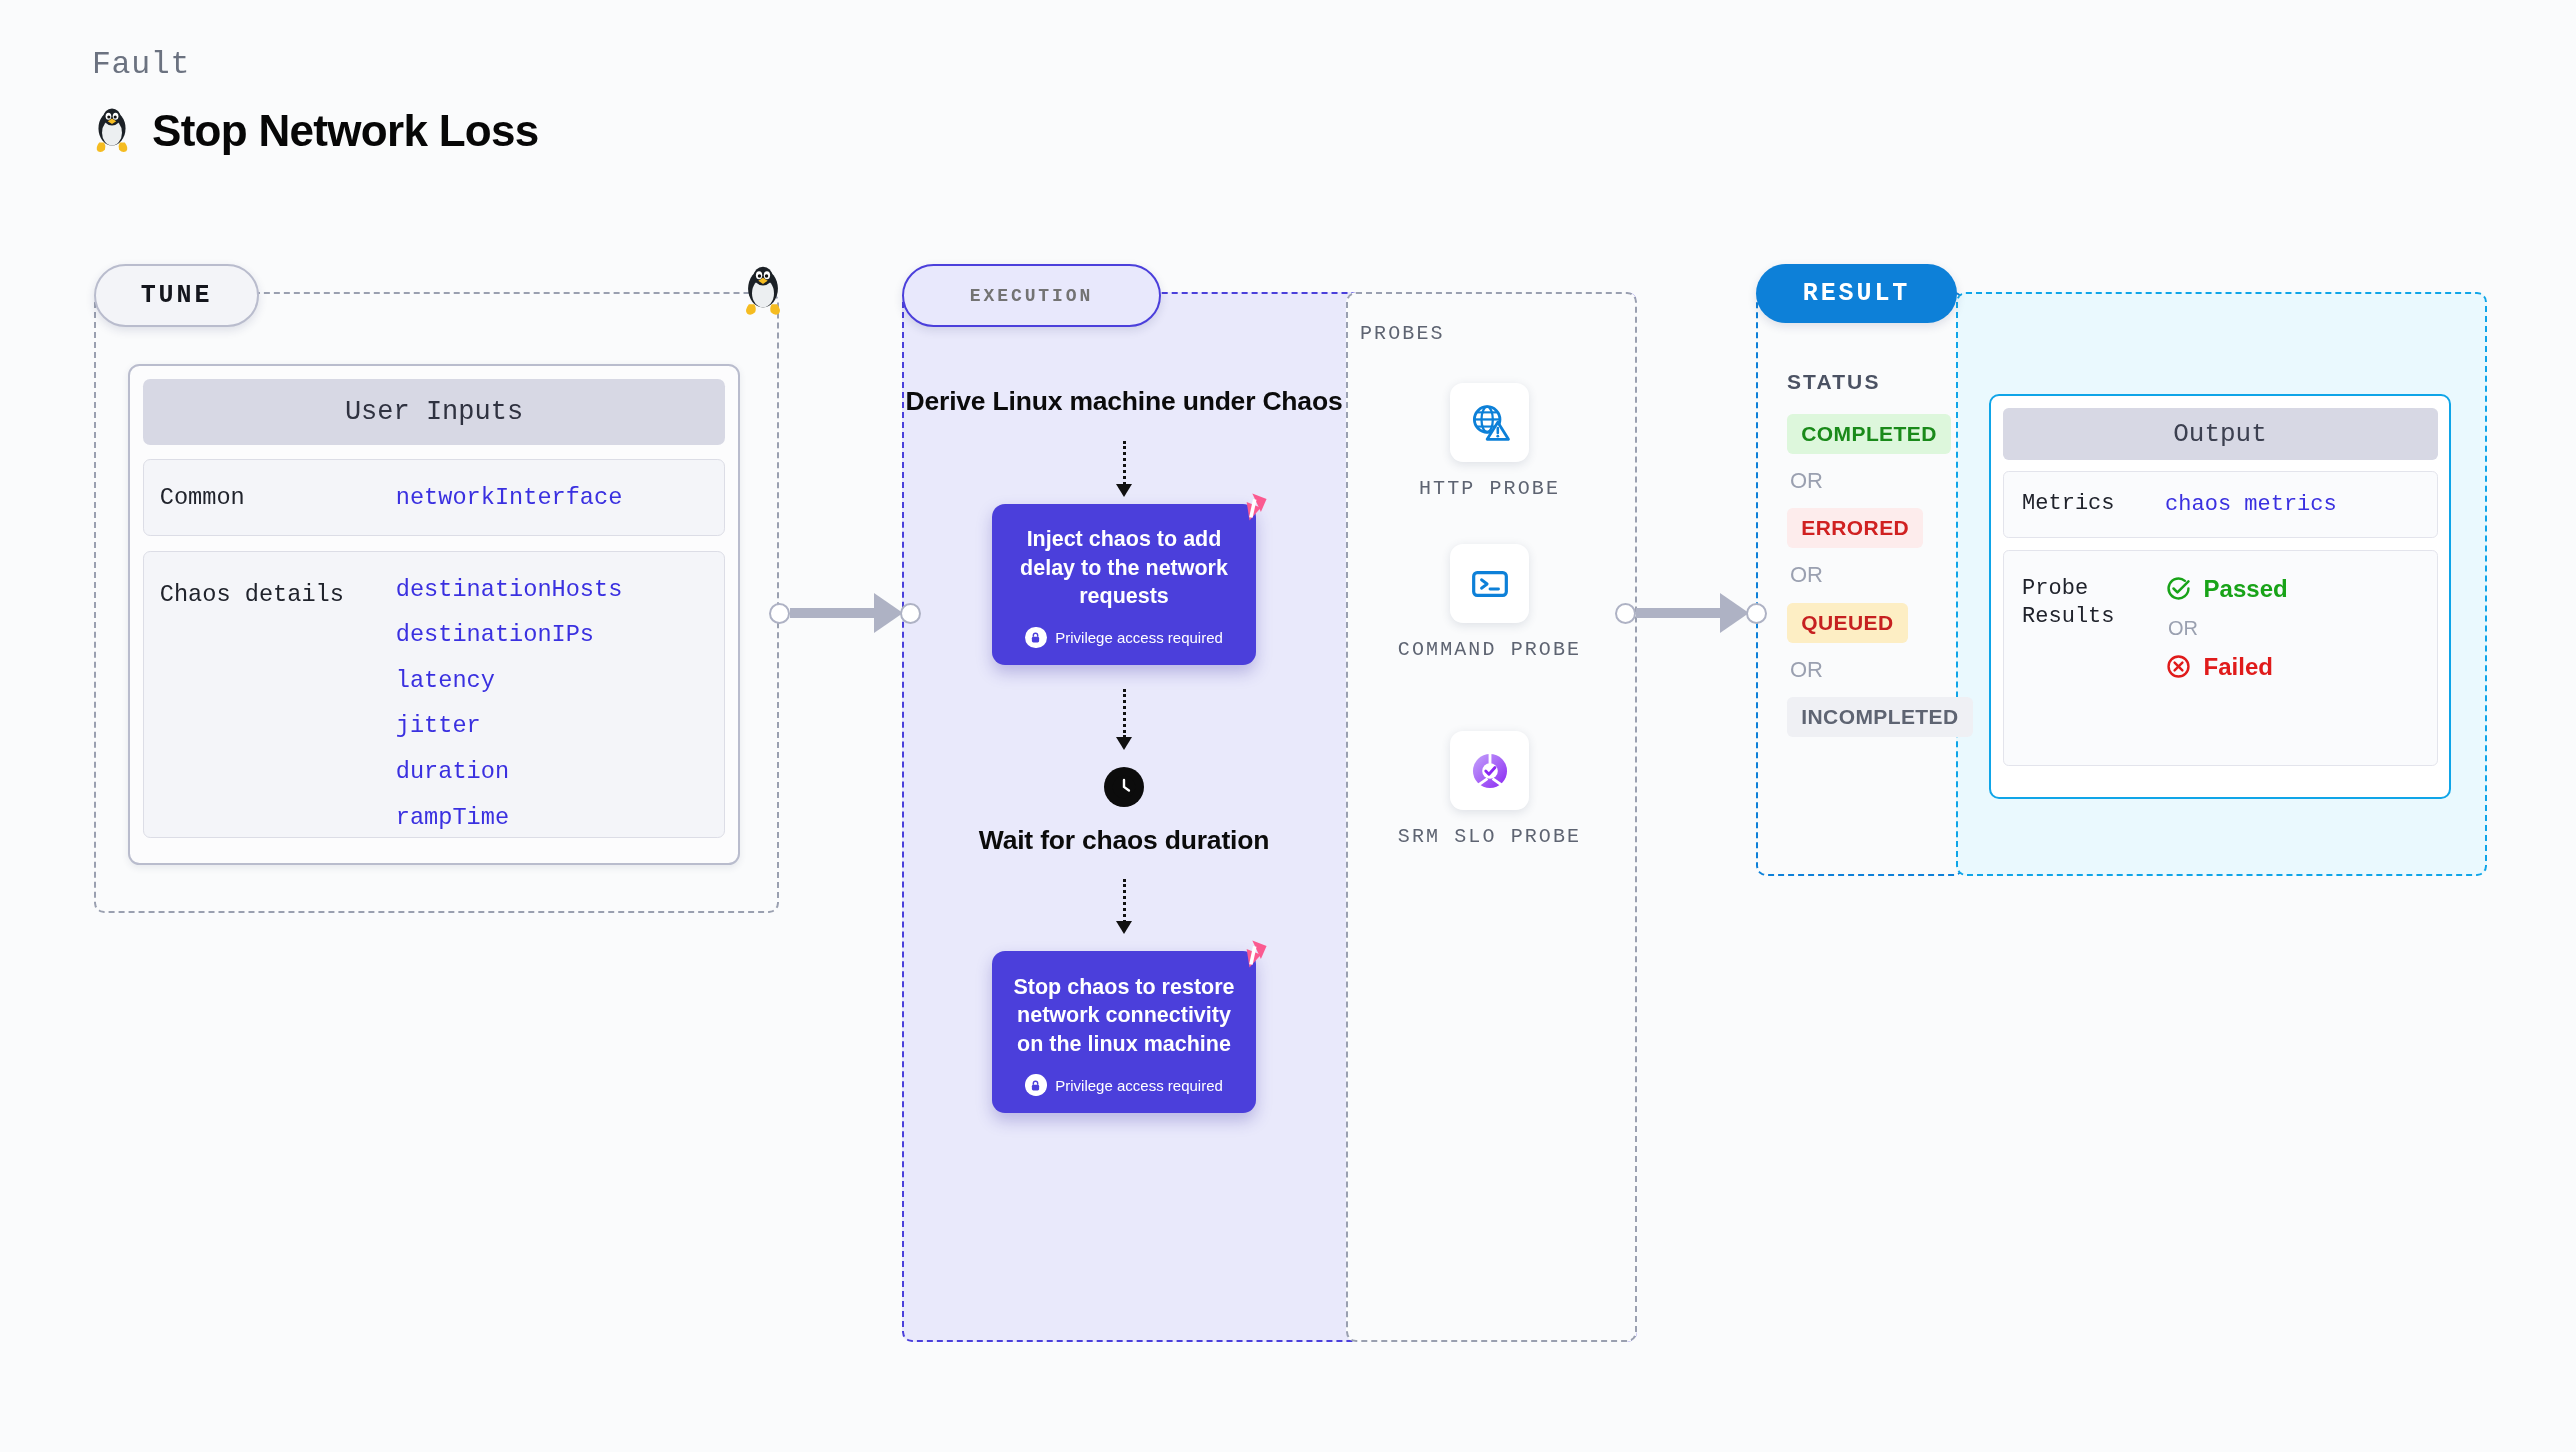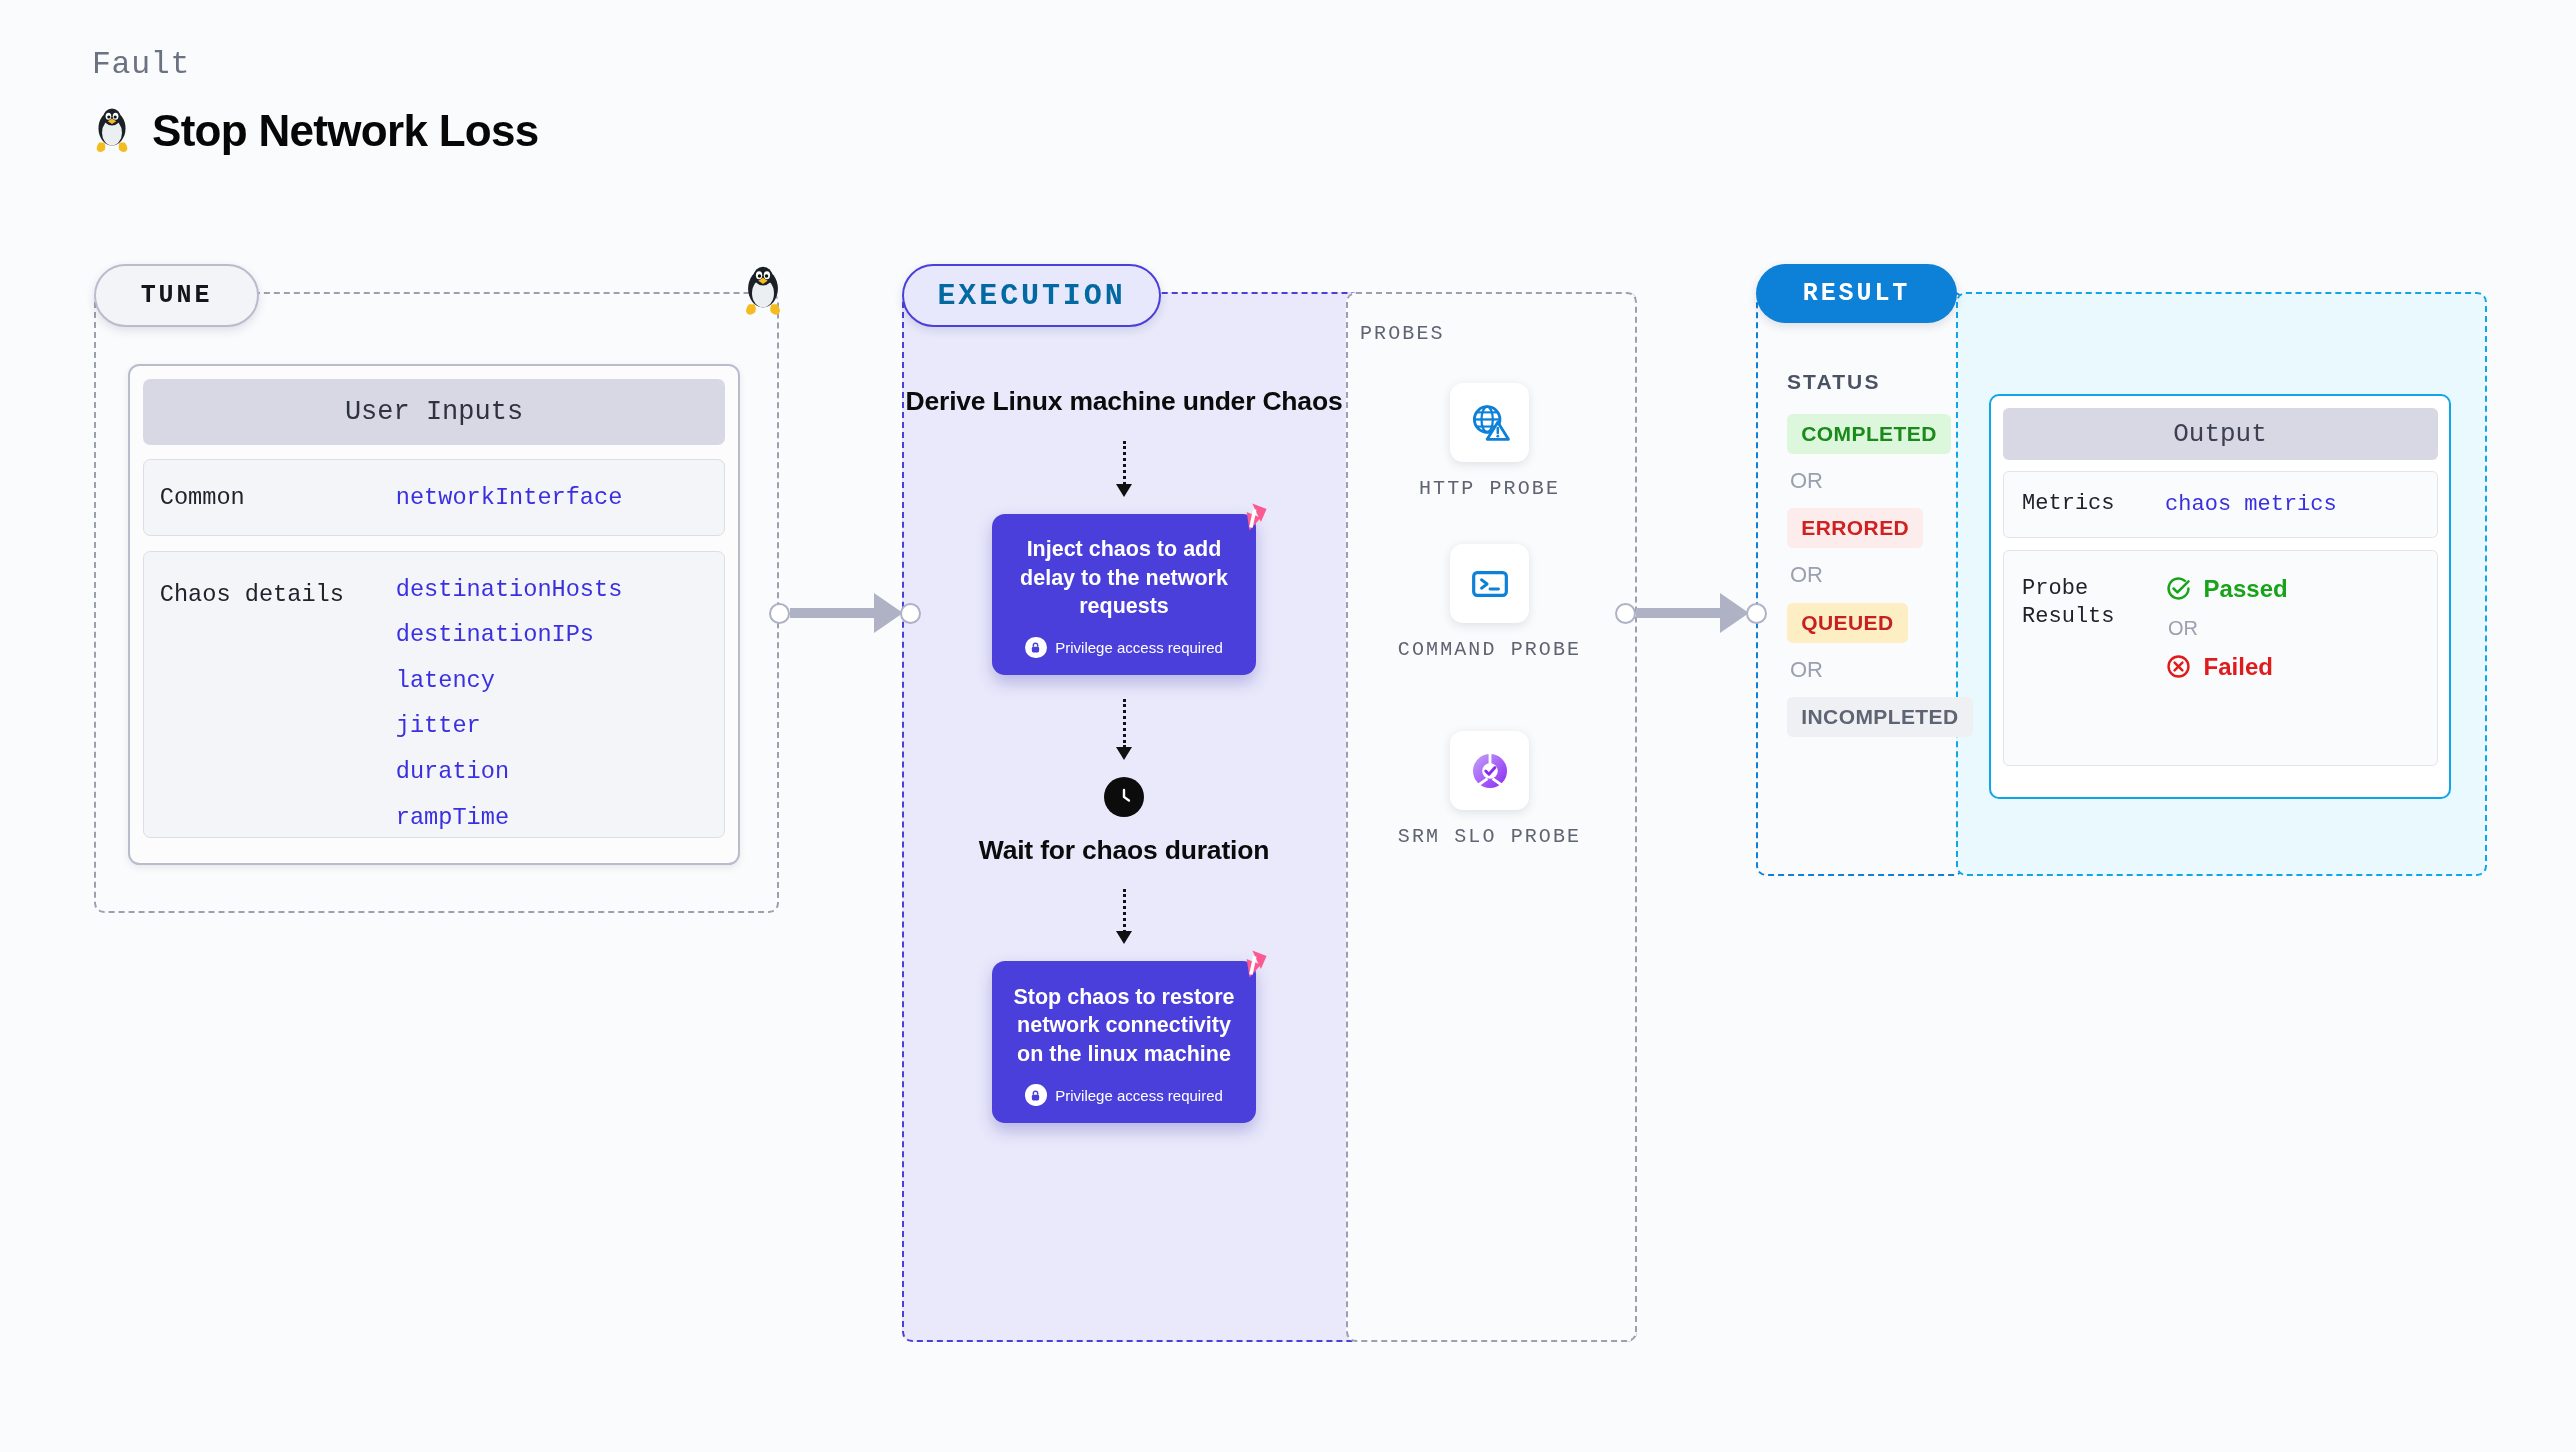--- a/index.html
+++ b/index.html
@@ -27,21 +27,21 @@
     font-family:"Liberation Mono",monospace;
     font-weight:700;letter-spacing:2.9px;
     box-shadow:0 3.6px 10px rgba(30,40,90,.13);
   }
   #tune-pill{
     left:94px;top:264px;width:161px;height:59px;
     background:#f3f4f8;border:2.9px solid #b9bccd;color:#14161d;font-size:25px;
   }
   #execution-pill{
     left:902px;top:264px;width:255px;height:59px;
-    background:#e8e8fc;border:2.9px solid #4b3fdb;color:#0369a1;font-size:30px;
+    background:#e8e8fc;border:2.9px solid #4b3fdb;color:#737373;font-size:18px;
   }
   #result-pill{
     left:1756px;top:264px;width:201px;height:59px;
     background:#0d80d8;border:none;color:#fff;font-size:25px;
   }
 
   
   .region{position:absolute;border-radius:10px;}
   #tune-region{
     left:94px;top:292px;width:681px;height:617px;
@@ -276,21 +276,21 @@
 
 <div id="exec-flow">
 
   <div class="flow-title">Derive Linux machine under Chaos</div>
 
   <div class="dot-arrow" style="margin-top:15.8px;">
     <div class="line" style="height:44px;"></div>
       <div class="head"></div>
   </div>
 
-  <div class="chaos-card" style="margin-top:10px;">
+  <div class="chaos-card" style="">
     <div class="harness-badge">
       <svg width="37" height="37" viewBox="0 0 52 52">
         <path d="M30 2 L50 10 L42 28 Z" fill="#fb5a90"></path>
         <path d="M22 14 L42 22 L26 40 Z" fill="#fb5a90"></path>
         <rect x="28" y="10" width="5" height="26" fill="#ffffff" transform="rotate(12 30 24)"></rect>
       </svg>
     </div>
     <div class="chaos-card-title">Inject chaos to add delay to the network requests</div>
     <div class="priv">
       <span class="lock">

